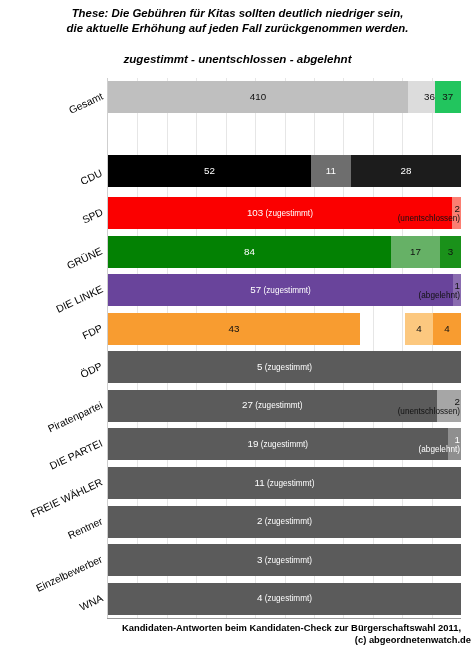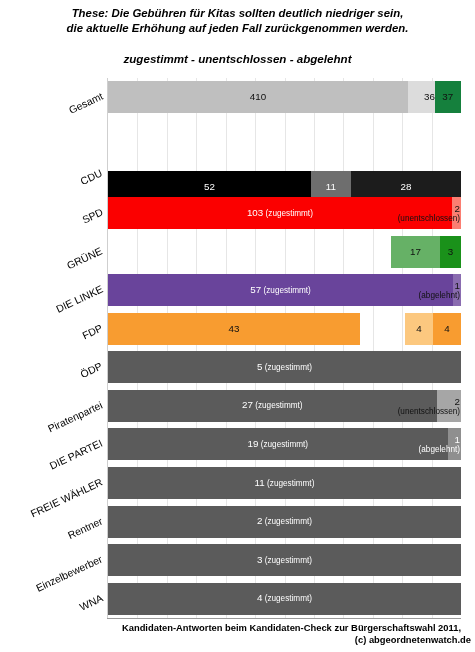--- a/index.html
+++ b/index.html
@@ -139,44 +139,47 @@
     <div class="axis-left"></div>
     <div class="axis-bottom"></div>
     <div id="rows">
         <div class="row" style="top: 3.28571px; height: 32px;">
           <div class="seg" style="left: 0px; width: 300.05px; background: rgb(191, 191, 191);">
             <span class="seg-val lbl-black"><span class="num">410</span></span>
           </div>
           <div class="seg" style="left: 300.05px; width: 43px; background: rgb(220, 220, 220);">
             <span class="seg-val lbl-black"><span class="num">36</span></span>
           </div>
-          <div class="seg" style="left: 326.525px; width: 26.475px; background: #15803d;">
+          <div class="seg" style="left: 326.525px; width: 26.475px; background: #22c55e;">
             <span class="seg-val lbl-black"><span class="num">37</span></span>
           </div>
         </div>
-        <div class="row" style="top: 77px; height: 32px; margin-top: 16px;">
+        <div class="row" style="top: 77px; height: 32px;">
           <div class="seg" style="left: 0px; width: 202.975px; background: rgb(0, 0, 0);">
             <span class="seg-val lbl-white"><span class="num">52</span></span>
           </div>
           <div class="seg" style="left: 202.975px; width: 39.889px; background: rgb(110, 110, 110);">
             <span class="seg-val lbl-white"><span class="num">11</span></span>
           </div>
           <div class="seg" style="left: 242.864px; width: 110.136px; background: rgb(28, 28, 28);">
             <span class="seg-val lbl-white"><span class="num">28</span></span>
           </div>
         </div>
         <div class="row" style="top: 119px; height: 32px;">
           <div class="seg" style="left: 0px; width: 343.822px; background: rgb(251, 0, 0);">
             <span class="seg-val lbl-white"><span class="num">103</span><span class="qual"> (zugestimmt)</span></span>
           </div>
           <div class="seg overflow" style="left: 343.822px; width: 9.178px; background: rgb(251, 126, 114);">
             <span class="seg-val lbl-black"><span class="num">2</span><span class="sub">(unentschlossen)</span></span>
           </div>
         </div>
         <div class="row" style="top: 157.571px; height: 32px;">
+          <div class="seg" style="left: 0px; width: 283.106px; background: rgb(3, 129, 3);">
+            <span class="seg-val lbl-white"><span class="num">84</span></span>
+          </div>
           <div class="seg" style="left: 283.106px; width: 48.714px; background: rgb(102, 177, 102);">
             <span class="seg-val lbl-black"><span class="num">17</span></span>
           </div>
           <div class="seg" style="left: 331.82px; width: 21.18px; background: rgb(26, 145, 26);">
             <span class="seg-val lbl-black"><span class="num">3</span></span>
           </div>
         </div>
         <div class="row" style="top: 196.143px; height: 32px;">
           <div class="seg" style="left: 0px; width: 345.234px; background: rgb(105, 68, 155);">
             <span class="seg-val lbl-white"><span class="num">57</span><span class="qual"> (zugestimmt)</span></span>

